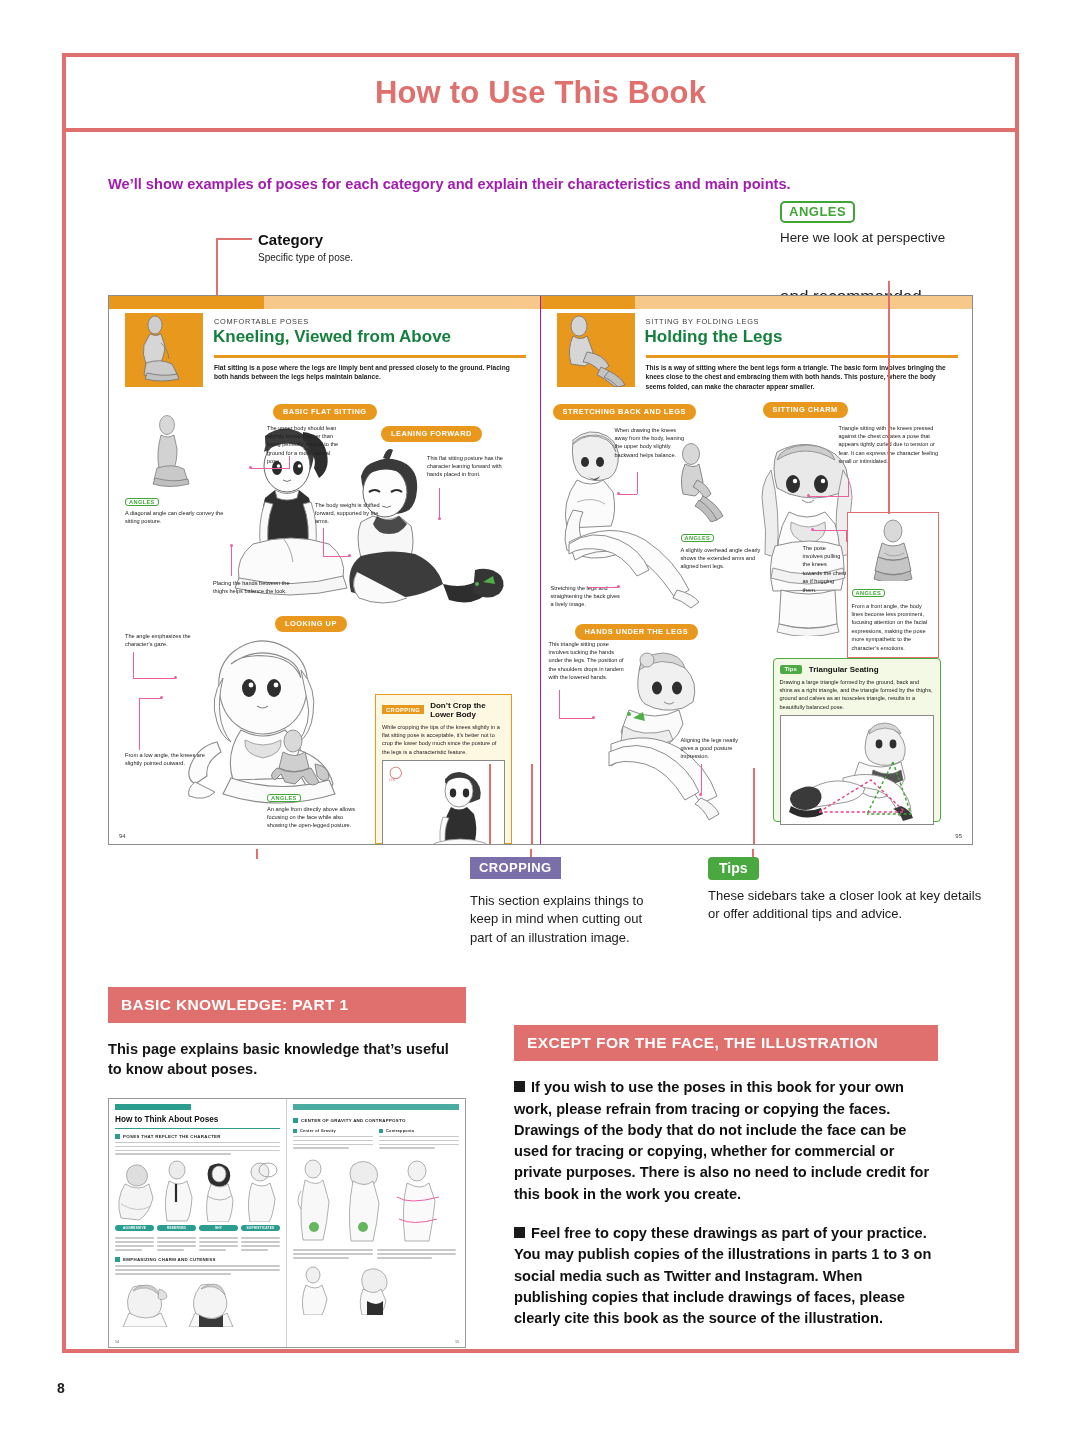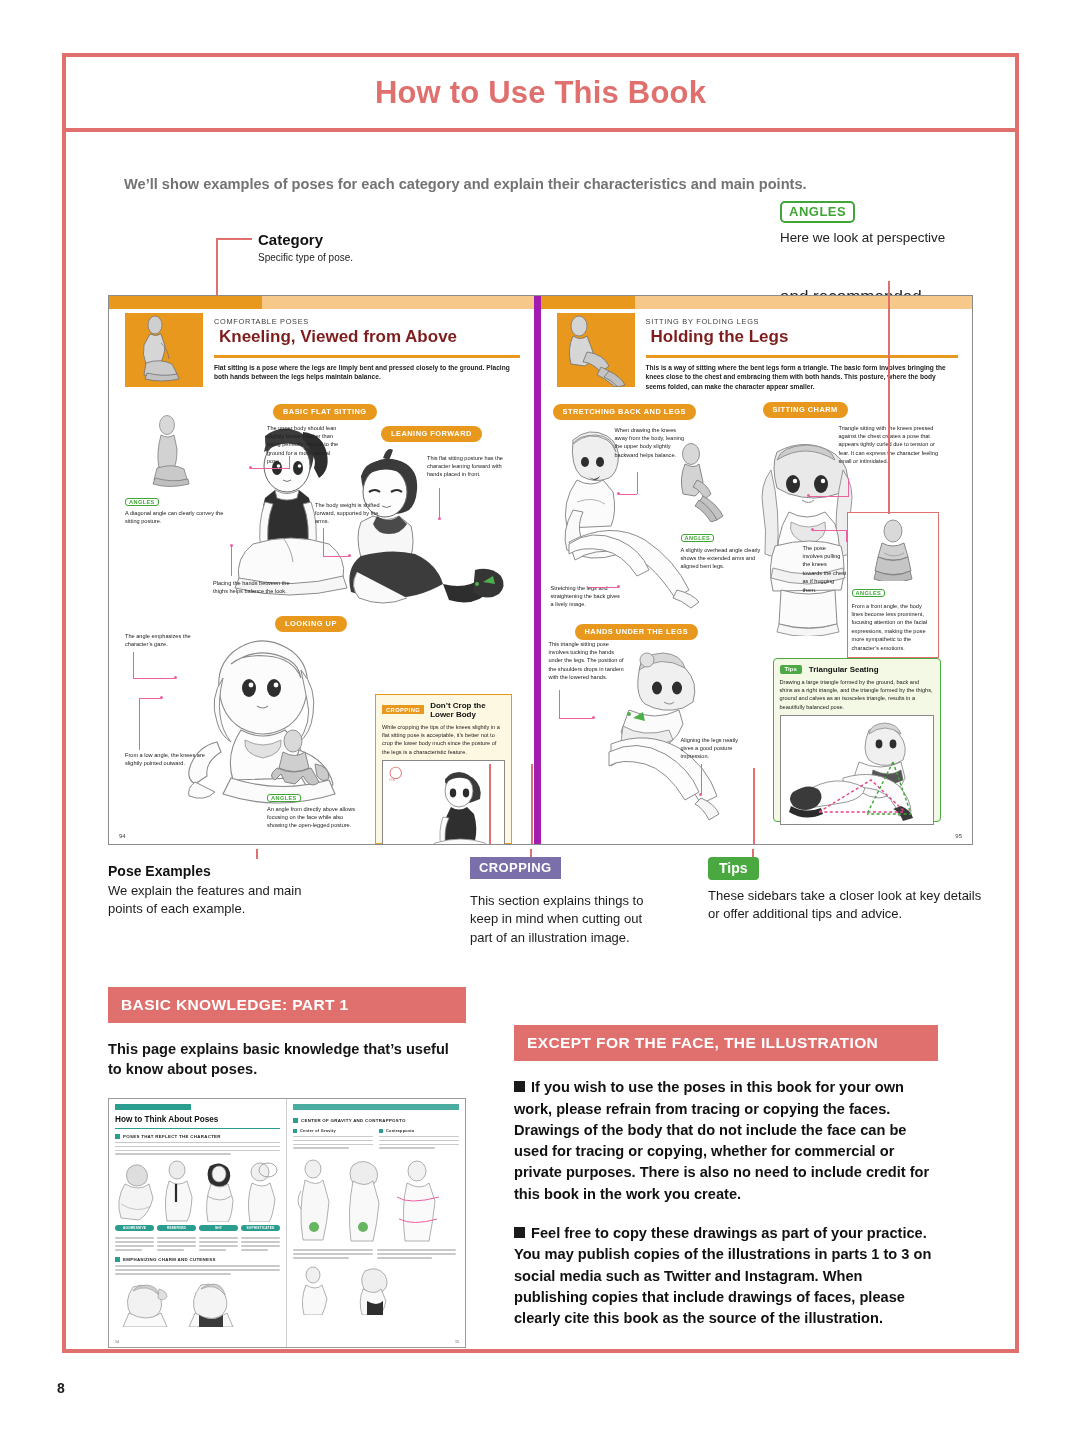--- a/index.html
+++ b/index.html
@@ -43,24 +43,23 @@
     font-weight: bold;
     font-size: 15.5px;
     letter-spacing: .4px;
     padding: 9px 14px;
   }
   .band.wide { width: 100%; }
 
   .lead {
     font-size: 14.6px;
     font-weight: bold;
-    color: #737373;
+    color: #a21caf;
     margin-top: 17px;
     line-height: 1.35;
-    margin-left: 16px;
   }
 
   
   .callouts { position: relative; height: 82px; margin-top: 18px; }
 
   .callout { position: absolute; }
   .callout .c-title { font-size: 15px; font-weight: bold; color:#111; line-height:1.25; }
   .callout .c-sub   { font-size: 10px; color:#222; line-height: 1.3; margin-top:2px;}
 
   .lead-line { position:absolute; background:#E0706E; }
@@ -81,33 +80,33 @@
   .spread {
     position: relative;
     width: 100%;
     height: 550px;
     border: 1px solid #8c8c8c;
     background: #fff;
     display: flex;
     overflow: hidden;
   }
   .pageL, .pageR { position: relative; width: 50%; height: 100%; overflow: hidden; }
-  .pageL { border-right: 7px solid #a21caf; }
+  .pageL { border-right: 1px solid #a21caf; }
 
   .topband { position:absolute; left:0; top:0; height: 13px; width: 100%; background:#F6C98A; }
   .topband .dark { position:absolute; left:0; top:0; height:13px; width:36%; background:#E8981C; }
   .pageR .topband .dark { left: 0; width: 22%; }
 
   .hdr { position:absolute; left:0; top:13px; right:0; height: 82px; }
   .hdr .thumbbox {
     position:absolute; left: 16px; top: 4px; width: 78px; height: 74px;
     background: #E8981C; overflow:hidden;
   }
   .hdr .kicker { position:absolute; left:105px; top: 8px; font-size: 7.4px; letter-spacing:.7px; color:#3a3a3a; }
-  .hdr .h2 { position:absolute; left:104px; top: 18px; font-size: 17px; font-weight:bold; color:#7f1d1d;margin-left:6px; }
+  .hdr .h2 { position:absolute; left:104px; top: 18px; font-size: 17px; font-weight:bold; color:#15803d; }
   .hdr .rule { position:absolute; left:105px; top: 46px; right: 14px; height: 3px; background:#E8981C; }
   .hdr .desc { position:absolute; left:105px; top: 54px; right: 14px; font-size: 6.6px; line-height: 1.45; font-weight:bold; color:#222; }
 
   .pill {
     position:absolute;
     background:#E8981C; color:#fff; font-weight:bold;
     font-size: 7.4px; letter-spacing:.5px;
     padding: 3px 10px 4px 10px; border-radius: 9px;
     white-space: nowrap;
   }
@@ -589,24 +588,20 @@
         <div class="lead-line" style="left:422px; top:468px; width:0px; height:0px;"></div>
         <div class="lead-line" style="left:644px; top:472px; width:2px; height:78px; z-index:5;"></div>
         <div class="lead-line" style="left:779px; top:0px; width:2px; height:218px; z-index:5;"></div>
       </div>
 
       <div class="lower-annots">
         <div class="lead-line" style="left:148px; top:-6px; width:2px; height:10px;"></div>
         <div class="lead-line" style="left:422px; top:-6px; width:2px; height:10px;"></div>
         <div class="lead-line" style="left:644px; top:-6px; width:2px; height:10px;"></div>
 
-        <div class="la" style="left:0px; top:8px; width:220px;">
-          <div class="la-title">Pose Examples</div>
-          <div class="la-text">We explain the features and main points of each example.</div>
-        </div>
 
         <div class="la" style="left:362px; top:2px; width:196px;">
           <span class="tag-crop">CROPPING</span>
           <div class="la-text" style="margin-top:13px;">This section explains things to keep in mind when cutting out part of an illustration image.</div>
         </div>
 
         <div class="la" style="left:600px; top:2px; width:274px;">
           <span class="tag-tips">Tips</span>
           <div class="la-text" style="margin-top:7px;">These sidebars take a closer look at key details or offer additional tips and advice.</div>
         </div>

